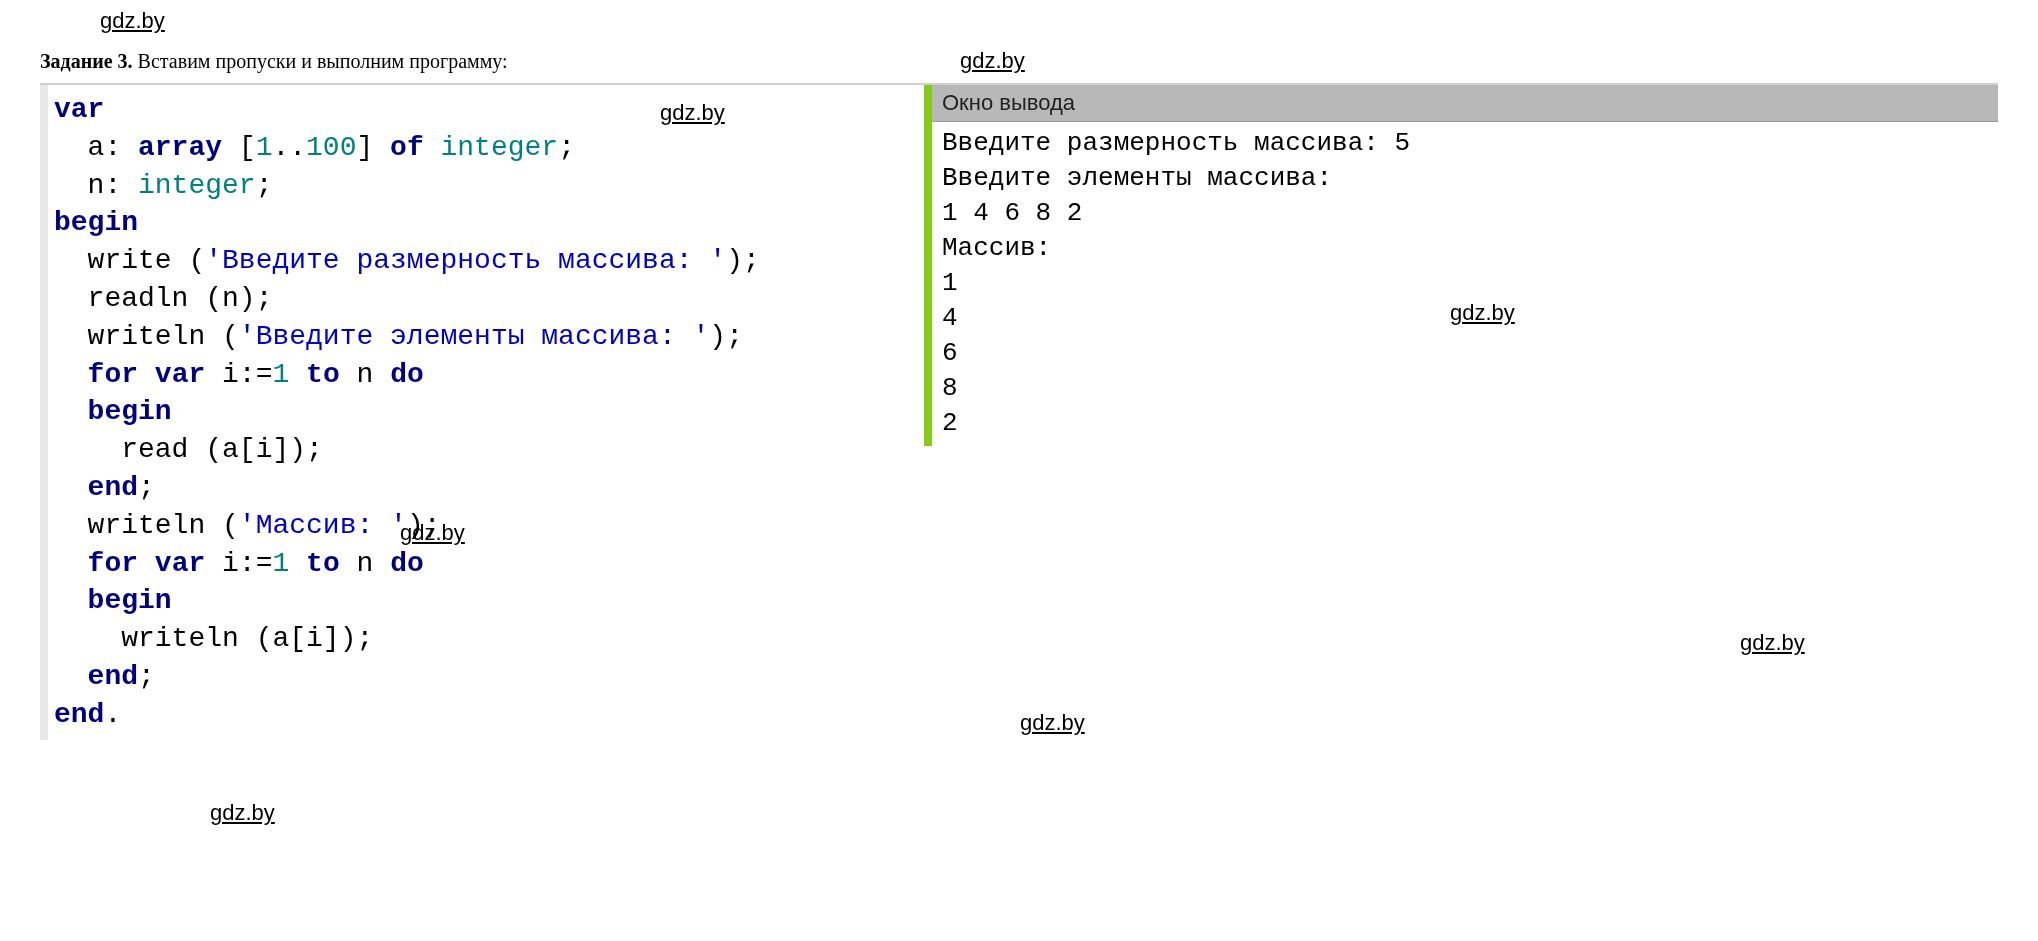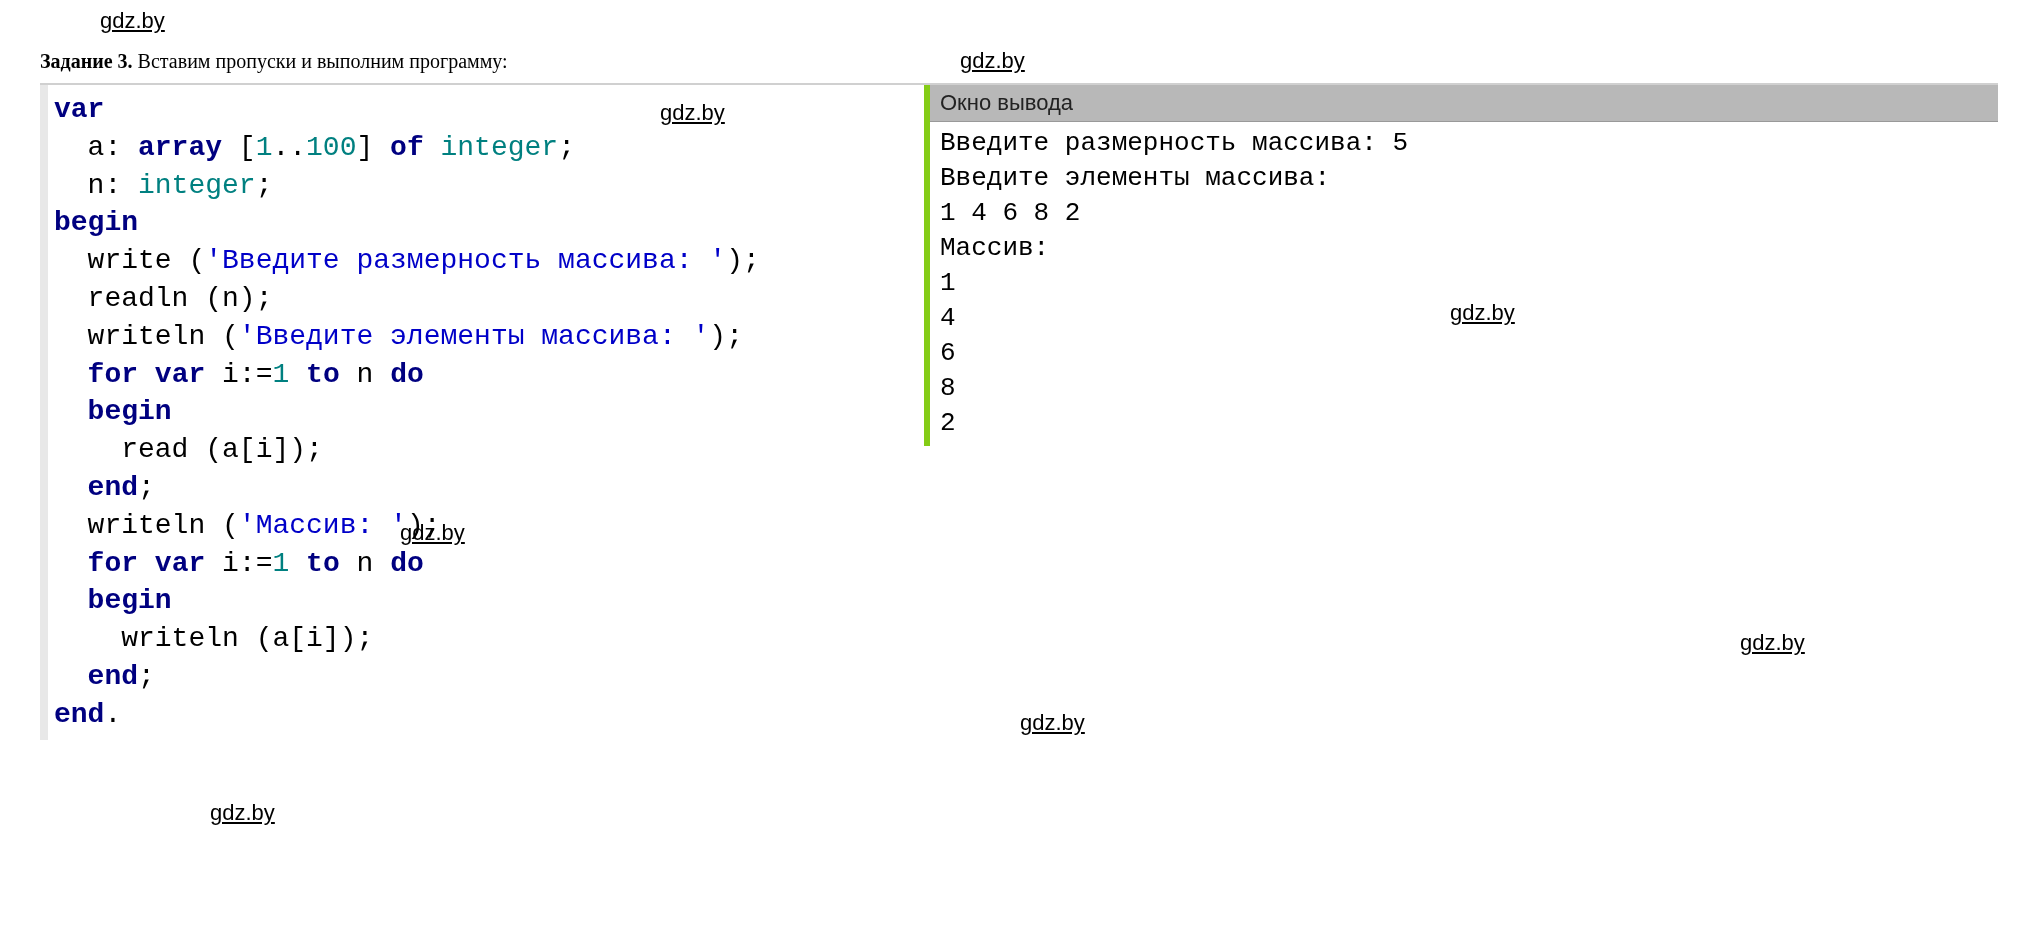--- a/index.html
+++ b/index.html
@@ -37,21 +37,21 @@
     border-left: 8px solid #e8e8e8;
     padding: 6px 10px 6px 6px;
     font-family: Consolas, "Courier New", monospace;
     font-size: 28px;
     line-height: 1.35;
     white-space: pre;
     position: relative;
   }
   .output-panel {
     flex: 1;
-    border-left: 6px solid #84cc16;
+    border-left: 8px solid #84cc16;
     font-family: Consolas, "Courier New", monospace;
     font-size: 26px;
     line-height: 1.35;
   }
   .output-header {
     background: #b8b8b8;
     color: #222;
     font-family: "Segoe UI", Arial, sans-serif;
     font-size: 22px;
     padding: 3px 10px;

